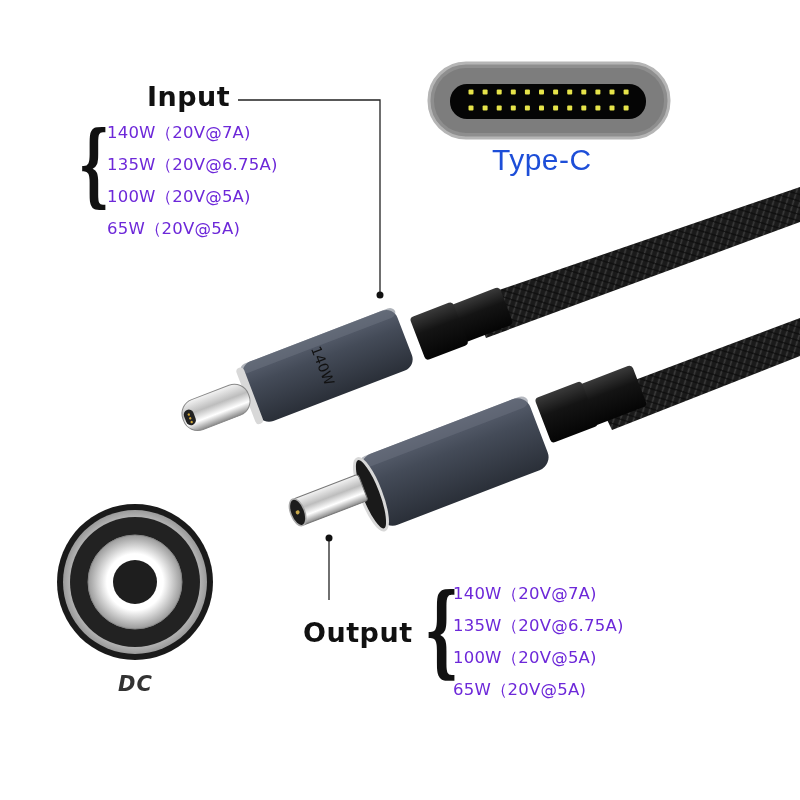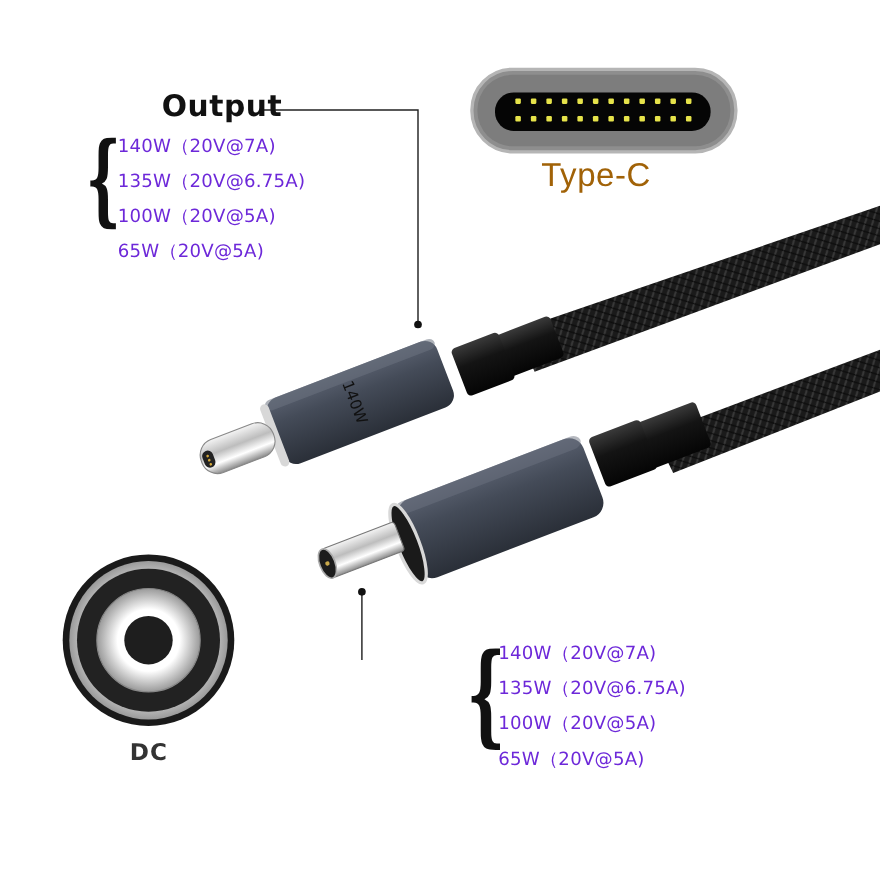--- a/index.html
+++ b/index.html
@@ -16,26 +16,26 @@
   .spec-list li {
     font-family: "DejaVu Sans", sans-serif; font-size: 16.5px;
     color: #6d28d9; height: 32px; line-height: 32px; white-space: nowrap;
     letter-spacing: 0.2px;
   }
   .brace {
     font-family: "DejaVu Serif", serif; font-weight: bold; color: #111;
     line-height: 1; transform-origin: left top;
   }
   .typec-label {
-    font-family: "Liberation Sans", sans-serif; font-size: 30px; color: #a16207;
+    font-family: "Liberation Sans", sans-serif; font-size: 30px; color: #1d4ed8;
     letter-spacing: 0.5px;
   }
   .dc-label {
     font-family: "DejaVu Sans", sans-serif; font-weight: bold; font-size: 21px;
-    color: #333; letter-spacing: 1px;
+    color: #333; letter-spacing: 1px; font-style: italic;
   }
   svg { position: absolute; left: 0; top: 0; }
   .leader { stroke: #222; stroke-width: 1.3; fill: none; }
   .dot { fill: #111; }
 </style>
 </head>
 <body>
 
 <div id="stage">
 
@@ -152,33 +152,34 @@
 
     <g>
       <circle cx="135" cy="582" r="78" fill="#1a1a1a"></circle>
       <circle cx="135" cy="582" r="72" fill="url(#dcRing)"></circle>
       <circle cx="135" cy="582" r="65" fill="#222"></circle>
       <circle cx="135" cy="582" r="47" fill="url(#dcRing)" stroke="#888" stroke-width="1"></circle>
       <circle cx="135" cy="582" r="22" fill="#1e1e1e"></circle>
     </g>
   </svg>
 
-  <div class="abs heading" style="left:147px; top:83px;">Output</div>
+  <div class="abs heading" style="left:147px; top:83px;">Input</div>
   <div class="abs brace" style="left:78px; top:118px; font-size:90px; transform:scaleX(0.55);">{</div>
   <ul class="abs spec-list" style="left:107px; top:117px;">
     <li>140W（20V@7A)</li>
     <li>135W（20V@6.75A)</li>
     <li>100W（20V@5A)</li>
     <li>65W（20V@5A)</li>
   </ul>
 
   <div class="abs typec-label" style="left:492px; top:143px;">Type-C</div>
 
   <div class="abs dc-label" style="left:118px; top:672px;">DC</div>
 
+  <div class="abs heading" style="left:303px; top:619px;">Output</div>
   <div class="abs brace" style="left:424px; top:580px; font-size:100px; transform:scaleX(0.55);">{</div>
   <ul class="abs spec-list" style="left:453px; top:578px;">
     <li>140W（20V@7A)</li>
     <li>135W（20V@6.75A)</li>
     <li>100W（20V@5A)</li>
     <li>65W（20V@5A)</li>
   </ul>
 </div>
 
 </body></html>

